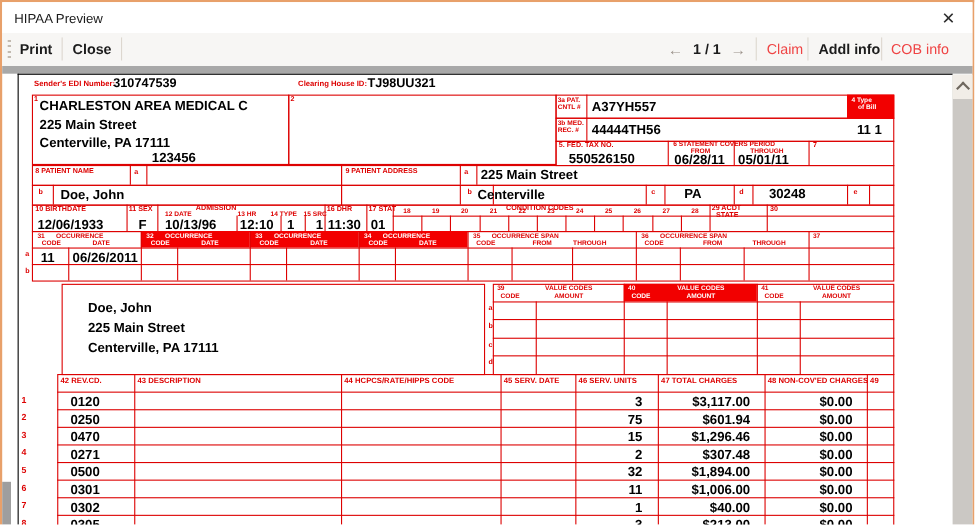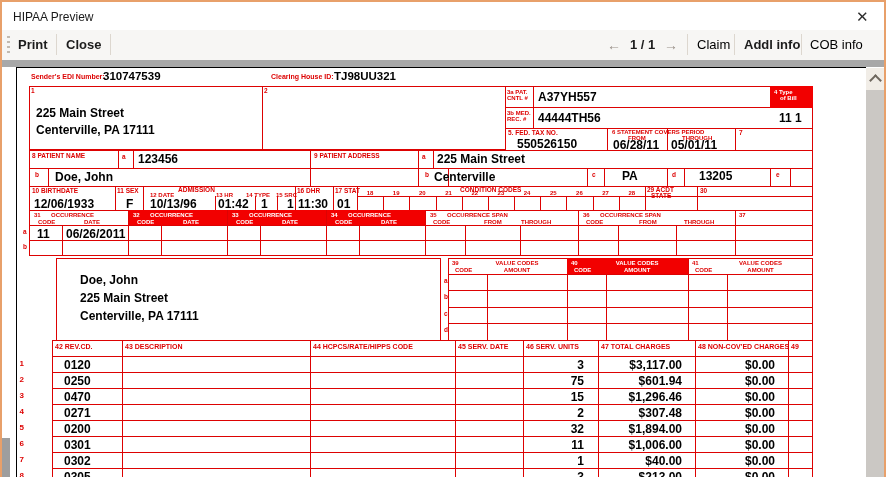--- a/index.html
+++ b/index.html
@@ -11,21 +11,21 @@
   .hl{background:#dd0202;height:1px;}
   .lb{font-size:6.5px;font-weight:bold;color:#dd0202;line-height:1;white-space:nowrap;}
   .rt{font-size:7px;font-weight:bold;color:#dd0202;line-height:1.1;white-space:nowrap;}
   .v{font-size:12px;font-weight:bold;color:#000;line-height:1;white-space:nowrap;}
   .v11{font-size:11.5px;font-weight:bold;color:#000;line-height:1;white-space:nowrap;}
   .fill{background:#f20000;}
   .wt{color:#fff;}
   .ctr{transform:translateX(-50%);}
   .rgt{text-align:right;box-sizing:border-box;}
   .tbtn{font-size:13px;font-weight:bold;color:#1c1c1c;line-height:1;white-space:nowrap;cursor:default;}
-  .tgray{font-size:13px;color:#000000;line-height:1;white-space:nowrap;}
+  .tgray{font-size:13px;color:#ef4444;line-height:1;white-space:nowrap;}
   .tarrow{font-size:14px;color:#9a9189;line-height:1;}
   .sep{width:1px;background:#ddd7cf;}
   .chev{width:7px;height:7px;border-left:2px solid #6e675e;border-top:2px solid #6e675e;transform:rotate(45deg);}
 </style>
 </head>
 <body>
 
 <div class="win">
 
   <div class="a" style="left:0;top:0;width:886px;height:2px;background:#e8a06a"></div>
@@ -65,20 +65,21 @@
 
   <div id="form" class="a" style="left:0;top:0;width:886px;height:477px">
 
     <div class="a rt" style="left:31px;top:73px">Sender's EDI Number:</div>
     <div class="a v11" style="left:103px;top:71px">310747539</div>
     <div class="a rt" style="left:271px;top:73px">Clearing House ID:</div>
     <div class="a v11" style="left:334px;top:71px">TJ98UU321</div>
 
     <div class="a bx" style="left:29px;top:86px;width:234px;height:64px"></div>
     <div class="a lb" style="left:31px;top:88px">1</div>
+    <div class="a v" style="left:36px;top:90px">CHARLESTON AREA MEDICAL C</div>
     <div class="a v" style="left:36px;top:107px">225 Main Street</div>
     <div class="a v" style="left:36px;top:124px">Centerville, PA 17111</div>
     <div class="a bx" style="left:262px;top:86px;width:244px;height:64px"></div>
     <div class="a lb" style="left:264px;top:88px">2</div>
 
     <div class="a bx" style="left:505px;top:86px;width:308px;height:22px"></div>
     <div class="a bx" style="left:505px;top:107px;width:308px;height:22px"></div>
     <div class="a vl" style="left:533px;top:86px;height:42px"></div>
     <div class="a lb" style="left:507px;top:89px;font-size:6px">3a PAT.</div>
     <div class="a lb" style="left:507px;top:95px;font-size:6px">CNTL #</div>
@@ -103,21 +104,21 @@
     <div class="a v" style="left:613px;top:139px">06/28/11</div>
     <div class="a v" style="left:671px;top:139px">05/01/11</div>
     <div class="a lb" style="left:739px;top:130px">7</div>
 
     <div class="a bx" style="left:29px;top:150px;width:282px;height:19px"></div>
     <div class="a bx" style="left:310px;top:150px;width:503px;height:19px"></div>
     <div class="a vl" style="left:118px;top:150px;height:18px"></div>
     <div class="a vl" style="left:133px;top:150px;height:18px"></div>
     <div class="a lb" style="left:32px;top:153px">8 PATIENT NAME</div>
     <div class="a lb" style="left:122px;top:154px">a</div>
-    <div class="a v" style="left:138px;top:153px">123456</div>
+    <div class="a v" style="left:138px;top:137px">123456</div>
     <div class="a vl" style="left:418px;top:150px;height:18px"></div>
     <div class="a vl" style="left:433px;top:150px;height:18px"></div>
     <div class="a lb" style="left:314px;top:153px">9 PATIENT ADDRESS</div>
     <div class="a lb" style="left:422px;top:154px">a</div>
     <div class="a v" style="left:437px;top:153px">225 Main Street</div>
 
     <div class="a bx" style="left:29px;top:168px;width:282px;height:19px"></div>
     <div class="a bx" style="left:310px;top:168px;width:503px;height:19px"></div>
     <div class="a vl" style="left:48px;top:168px;height:18px"></div>
     <div class="a lb" style="left:35px;top:172px">b</div>
@@ -126,21 +127,21 @@
     <div class="a vl" style="left:448px;top:168px;height:18px"></div>
     <div class="a lb" style="left:425px;top:172px">b</div>
     <div class="a v" style="left:434px;top:171px">Centerville</div>
     <div class="a vl" style="left:587px;top:168px;height:18px"></div>
     <div class="a vl" style="left:604px;top:168px;height:18px"></div>
     <div class="a lb" style="left:592px;top:172px">c</div>
     <div class="a v" style="left:622px;top:170px">PA</div>
     <div class="a vl" style="left:667px;top:168px;height:18px"></div>
     <div class="a vl" style="left:684px;top:168px;height:18px"></div>
     <div class="a lb" style="left:672px;top:172px">d</div>
-    <div class="a v" style="left:699px;top:170px">13205</div>
+    <div class="a v" style="left:699px;top:170px">30248</div>
     <div class="a vl" style="left:770px;top:168px;height:18px"></div>
     <div class="a vl" style="left:790px;top:168px;height:18px"></div>
     <div class="a lb" style="left:776px;top:172px">e</div>
 
     <div class="a bx" style="left:29px;top:186px;width:784px;height:25px"></div>
     <div class="a vl" style="left:115px;top:186px;height:24px"></div>
     <div class="a vl" style="left:143px;top:186px;height:24px"></div>
     <div class="a vl" style="left:295px;top:186px;height:24px"></div>
     <div class="a vl" style="left:333px;top:186px;height:24px"></div>
     <div class="a vl" style="left:357px;top:186px;height:24px"></div>
@@ -153,21 +154,21 @@
     <div class="a lb" style="left:32px;top:188px">10 BIRTHDATE</div>
     <div class="a v" style="left:34px;top:198px">12/06/1933</div>
     <div class="a lb" style="left:117px;top:188px">11 SEX</div>
     <div class="a v" style="left:126px;top:198px">F</div>
     <div class="a lb" style="left:178px;top:187px">ADMISSION</div>
     <div class="a lb" style="left:150px;top:192px;font-size:6px">12  DATE</div>
     <div class="a lb" style="left:216px;top:192px;font-size:6px">13 HR</div>
     <div class="a lb" style="left:246px;top:192px;font-size:6px">14 TYPE</div>
     <div class="a lb" style="left:276px;top:192px;font-size:6px">15 SRC</div>
     <div class="a v" style="left:150px;top:198px">10/13/96</div>
-    <div class="a v" style="left:218px;top:198px">01:42</div>
+    <div class="a v" style="left:218px;top:198px">12:10</div>
     <div class="a v" style="left:261px;top:198px">1</div>
     <div class="a v" style="left:287px;top:198px">1</div>
     <div class="a lb" style="left:297px;top:188px">16 DHR</div>
     <div class="a v" style="left:298px;top:198px">11:30</div>
     <div class="a lb" style="left:335px;top:188px">17 STAT</div>
     <div class="a v" style="left:337px;top:198px">01</div>
     <div class="a lb" style="left:460px;top:187px">CONDITION CODES</div>
     <div class="a lb" style="left:647px;top:187px">29 ACDT</div>
     <div class="a lb" style="left:651px;top:193px">STATE</div>
     <div class="a lb" style="left:700px;top:188px">30</div>
@@ -312,21 +313,21 @@
       <div class="a v rgt" style="left: 598px; top: 391px; width: 90px; padding-right: 6px;">$1,296.46</div>
       <div class="a v rgt" style="left: 695px; top: 391px; width: 86px; padding-right: 6px;">$0.00</div>
       <div class="a hl" style="left: 52px; top: 404px; width: 761px;"></div>
       <div class="a lb rgt" style="left: 6px; top: 408px; width: 18px; font-size: 8px;">4</div>
       <div class="a v" style="left: 64px; top: 407px;">0271</div>
       <div class="a v rgt" style="left: 523px; top: 407px; width: 68px; padding-right: 7px;">2</div>
       <div class="a v rgt" style="left: 598px; top: 407px; width: 90px; padding-right: 6px;">$307.48</div>
       <div class="a v rgt" style="left: 695px; top: 407px; width: 86px; padding-right: 6px;">$0.00</div>
       <div class="a hl" style="left: 52px; top: 420px; width: 761px;"></div>
       <div class="a lb rgt" style="left: 6px; top: 424px; width: 18px; font-size: 8px;">5</div>
-      <div class="a v" style="left: 64px; top: 423px;">0200</div>
+      <div class="a v" style="left: 64px; top: 423px;">0500</div>
       <div class="a v rgt" style="left: 523px; top: 423px; width: 68px; padding-right: 7px;">32</div>
       <div class="a v rgt" style="left: 598px; top: 423px; width: 90px; padding-right: 6px;">$1,894.00</div>
       <div class="a v rgt" style="left: 695px; top: 423px; width: 86px; padding-right: 6px;">$0.00</div>
       <div class="a hl" style="left: 52px; top: 436px; width: 761px;"></div>
       <div class="a lb rgt" style="left: 6px; top: 440px; width: 18px; font-size: 8px;">6</div>
       <div class="a v" style="left: 64px; top: 439px;">0301</div>
       <div class="a v rgt" style="left: 523px; top: 439px; width: 68px; padding-right: 7px;">11</div>
       <div class="a v rgt" style="left: 598px; top: 439px; width: 90px; padding-right: 6px;">$1,006.00</div>
       <div class="a v rgt" style="left: 695px; top: 439px; width: 86px; padding-right: 6px;">$0.00</div>
       <div class="a hl" style="left: 52px; top: 452px; width: 761px;"></div>

